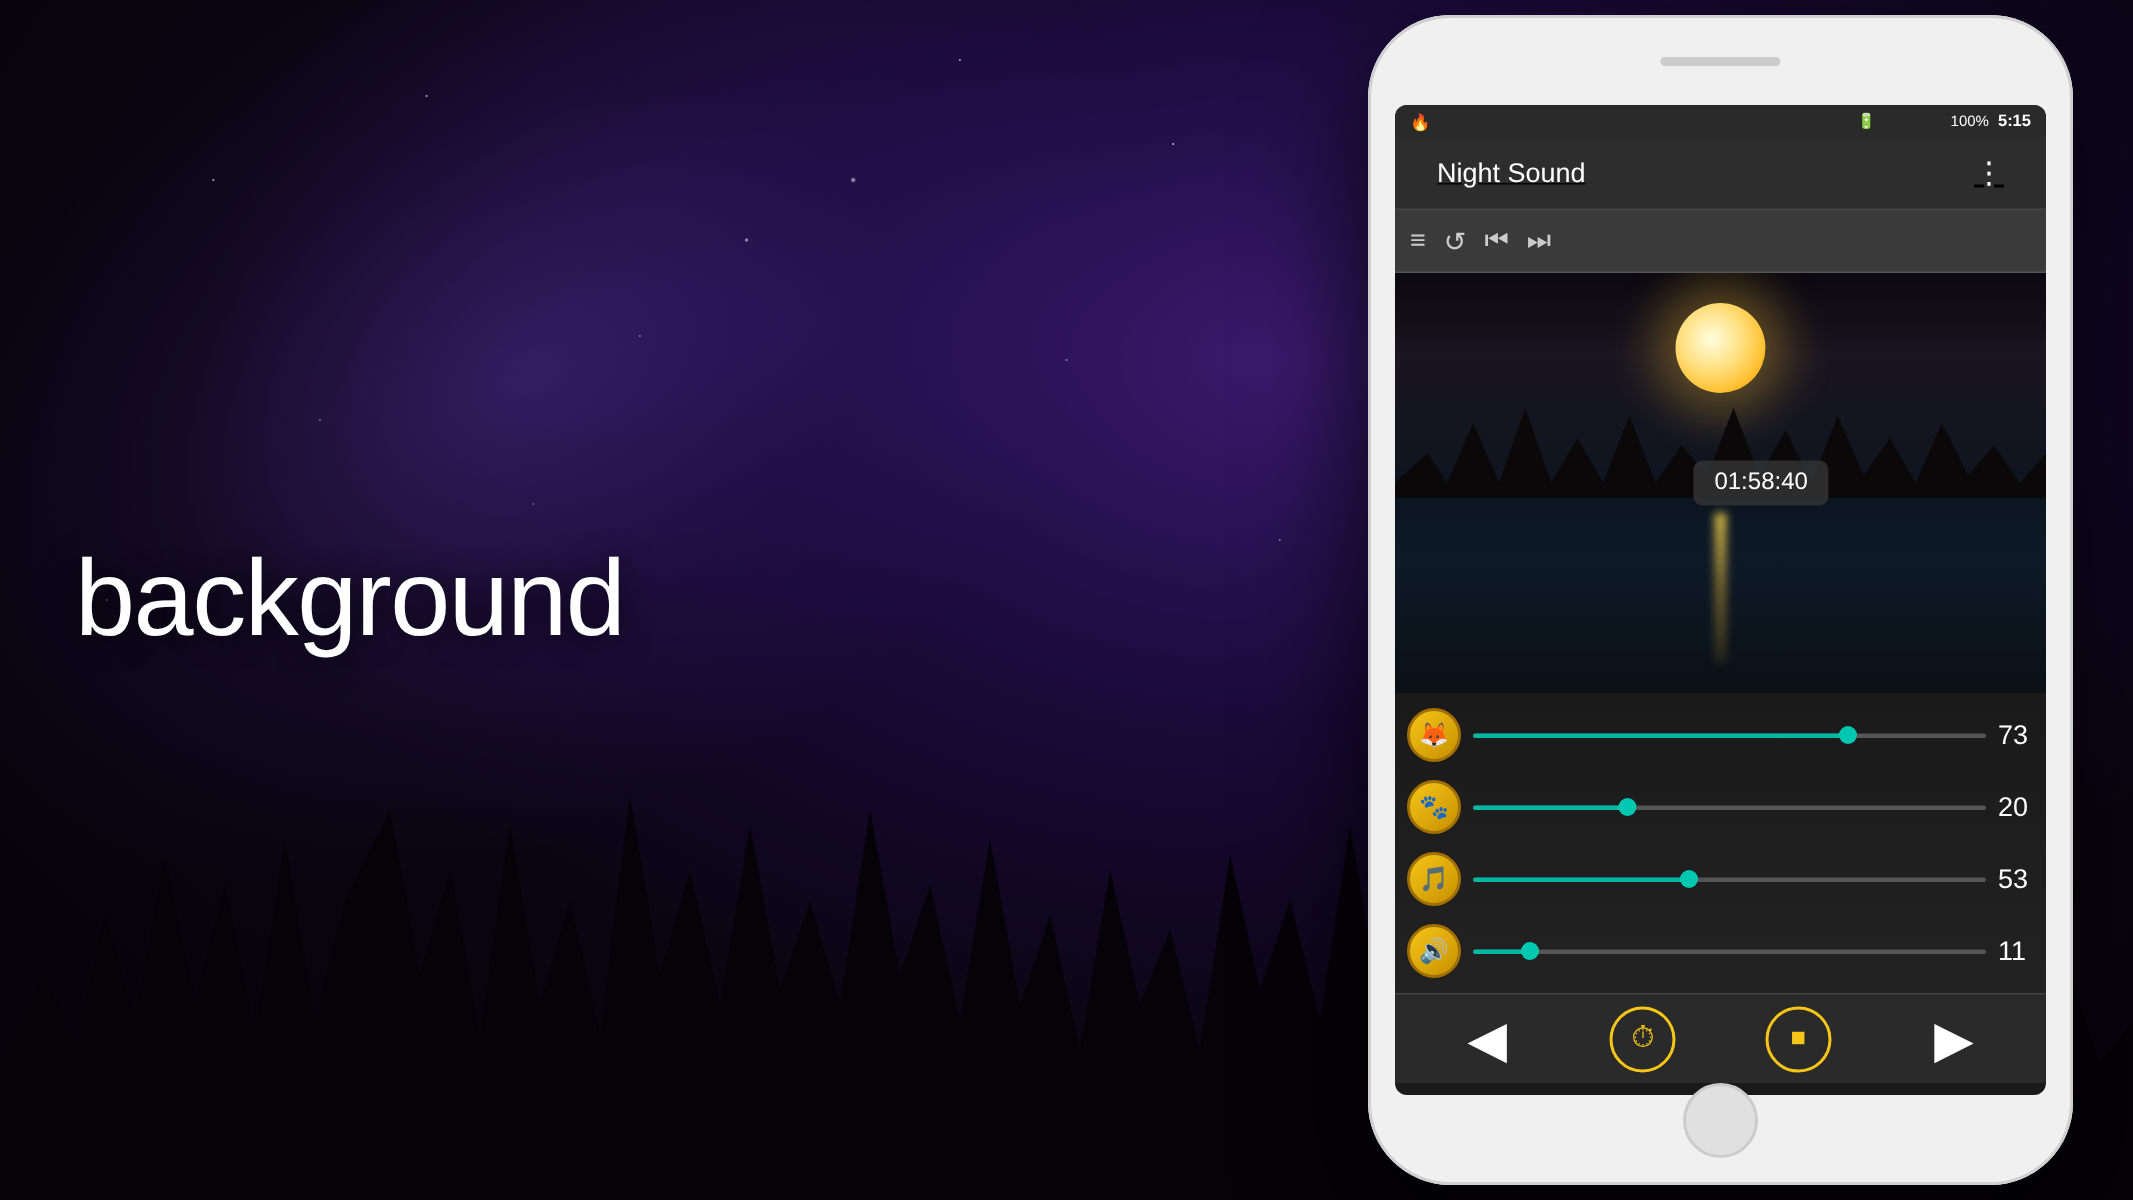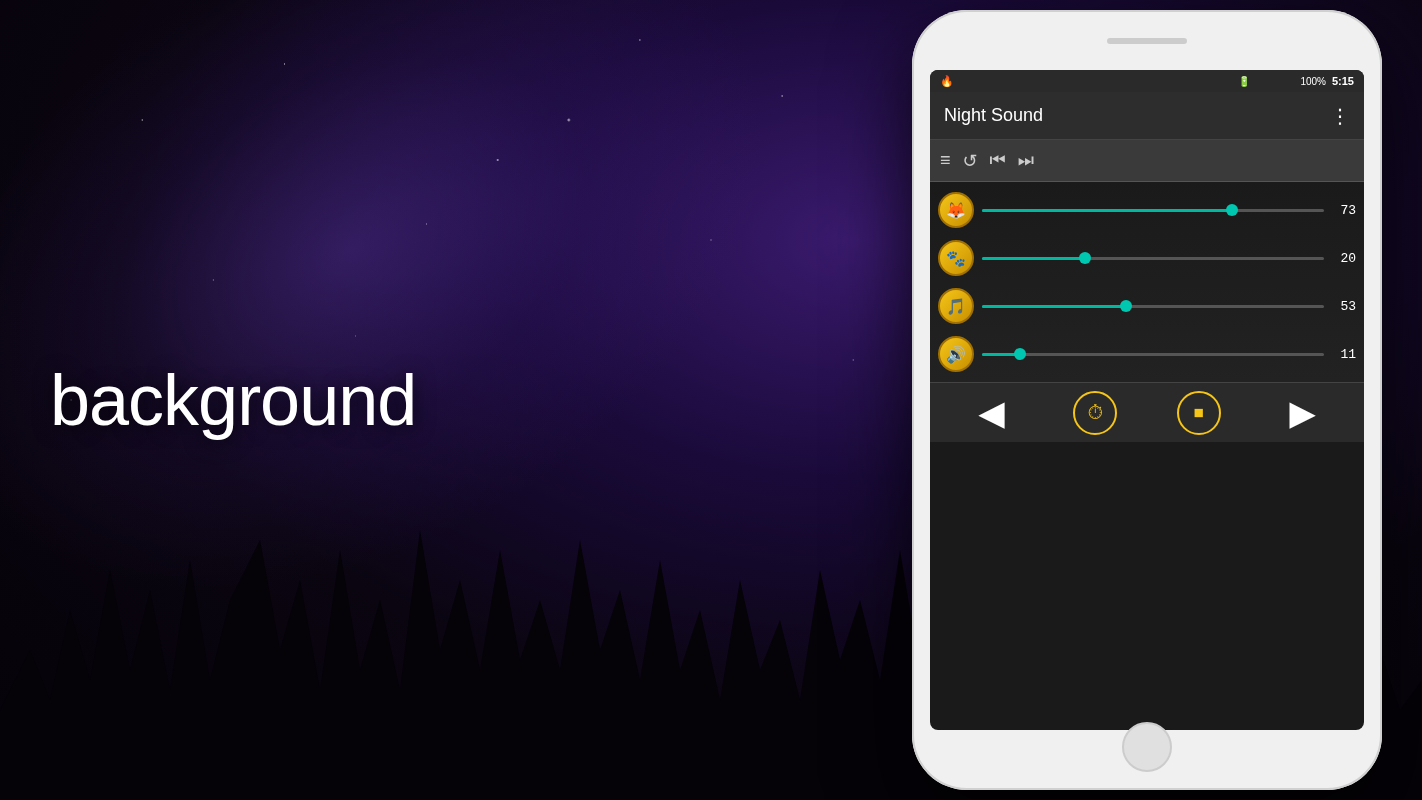--- a/index.html
+++ b/index.html
@@ -116,22 +116,23 @@
       display: flex;
       align-items: center;
     }
 
     
     .app-header {
       height: 48px;
       background: #2d2d2d;
       display: flex;
       align-items: center;
-      padding: 0 14px;
+      padding: 0 28px;
       border-bottom: 1px solid #444;
+      text-decoration: underline;
     }
 
     .app-title {
       font-size: 18px;
       color: white;
       font-weight: 500;
       flex: 1;
     }
 
     .menu-dots {
@@ -292,25 +293,24 @@
       top: 50%;
       transform: translateY(-50%);
       width: 12px;
       height: 12px;
       border-radius: 50%;
       background: #00c8b0;
     }
 
     .slider-value {
       color: white;
-      font-size: 13px;
+      font-size: 18px;
       width: 24px;
-      text-align: right;
+      text-align: left;
       flex-shrink: 0;
-      font-family: Liberation Mono, monospace;
     }
 
     
     .bottom-nav {
       background: #2a2a2a;
       height: 60px;
       display: flex;
       align-items: center;
       justify-content: space-around;
       padding: 0 10px;
@@ -422,20 +422,28 @@
         <span class="menu-dots">⋮</span>
       </div>
 
       <div class="toolbar-row">
         <span class="toolbar-icon">≡</span>
         <span class="toolbar-ctrl">↺</span>
         <span class="toolbar-ctrl">⏮</span>
         <span class="toolbar-ctrl">⏭</span>
       </div>
 
+      <div class="media-area">
+        <div class="moon"></div>
+        <div class="img-trees"></div>
+        <div class="water">
+          <div class="water-reflection"></div>
+        </div>
+        <div class="timer-overlay">01:58:40</div>
+      </div>
 
       <div class="sliders-area" id="sliders-container">
       <div class="slider-row">
             <div class="slider-icon-btn">🦊</div>
             <div class="slider-track">
               <div class="slider-fill" style="width: 73%;">
                 <div class="slider-thumb"></div>
               </div>
             </div>
             <span class="slider-value">73</span>

